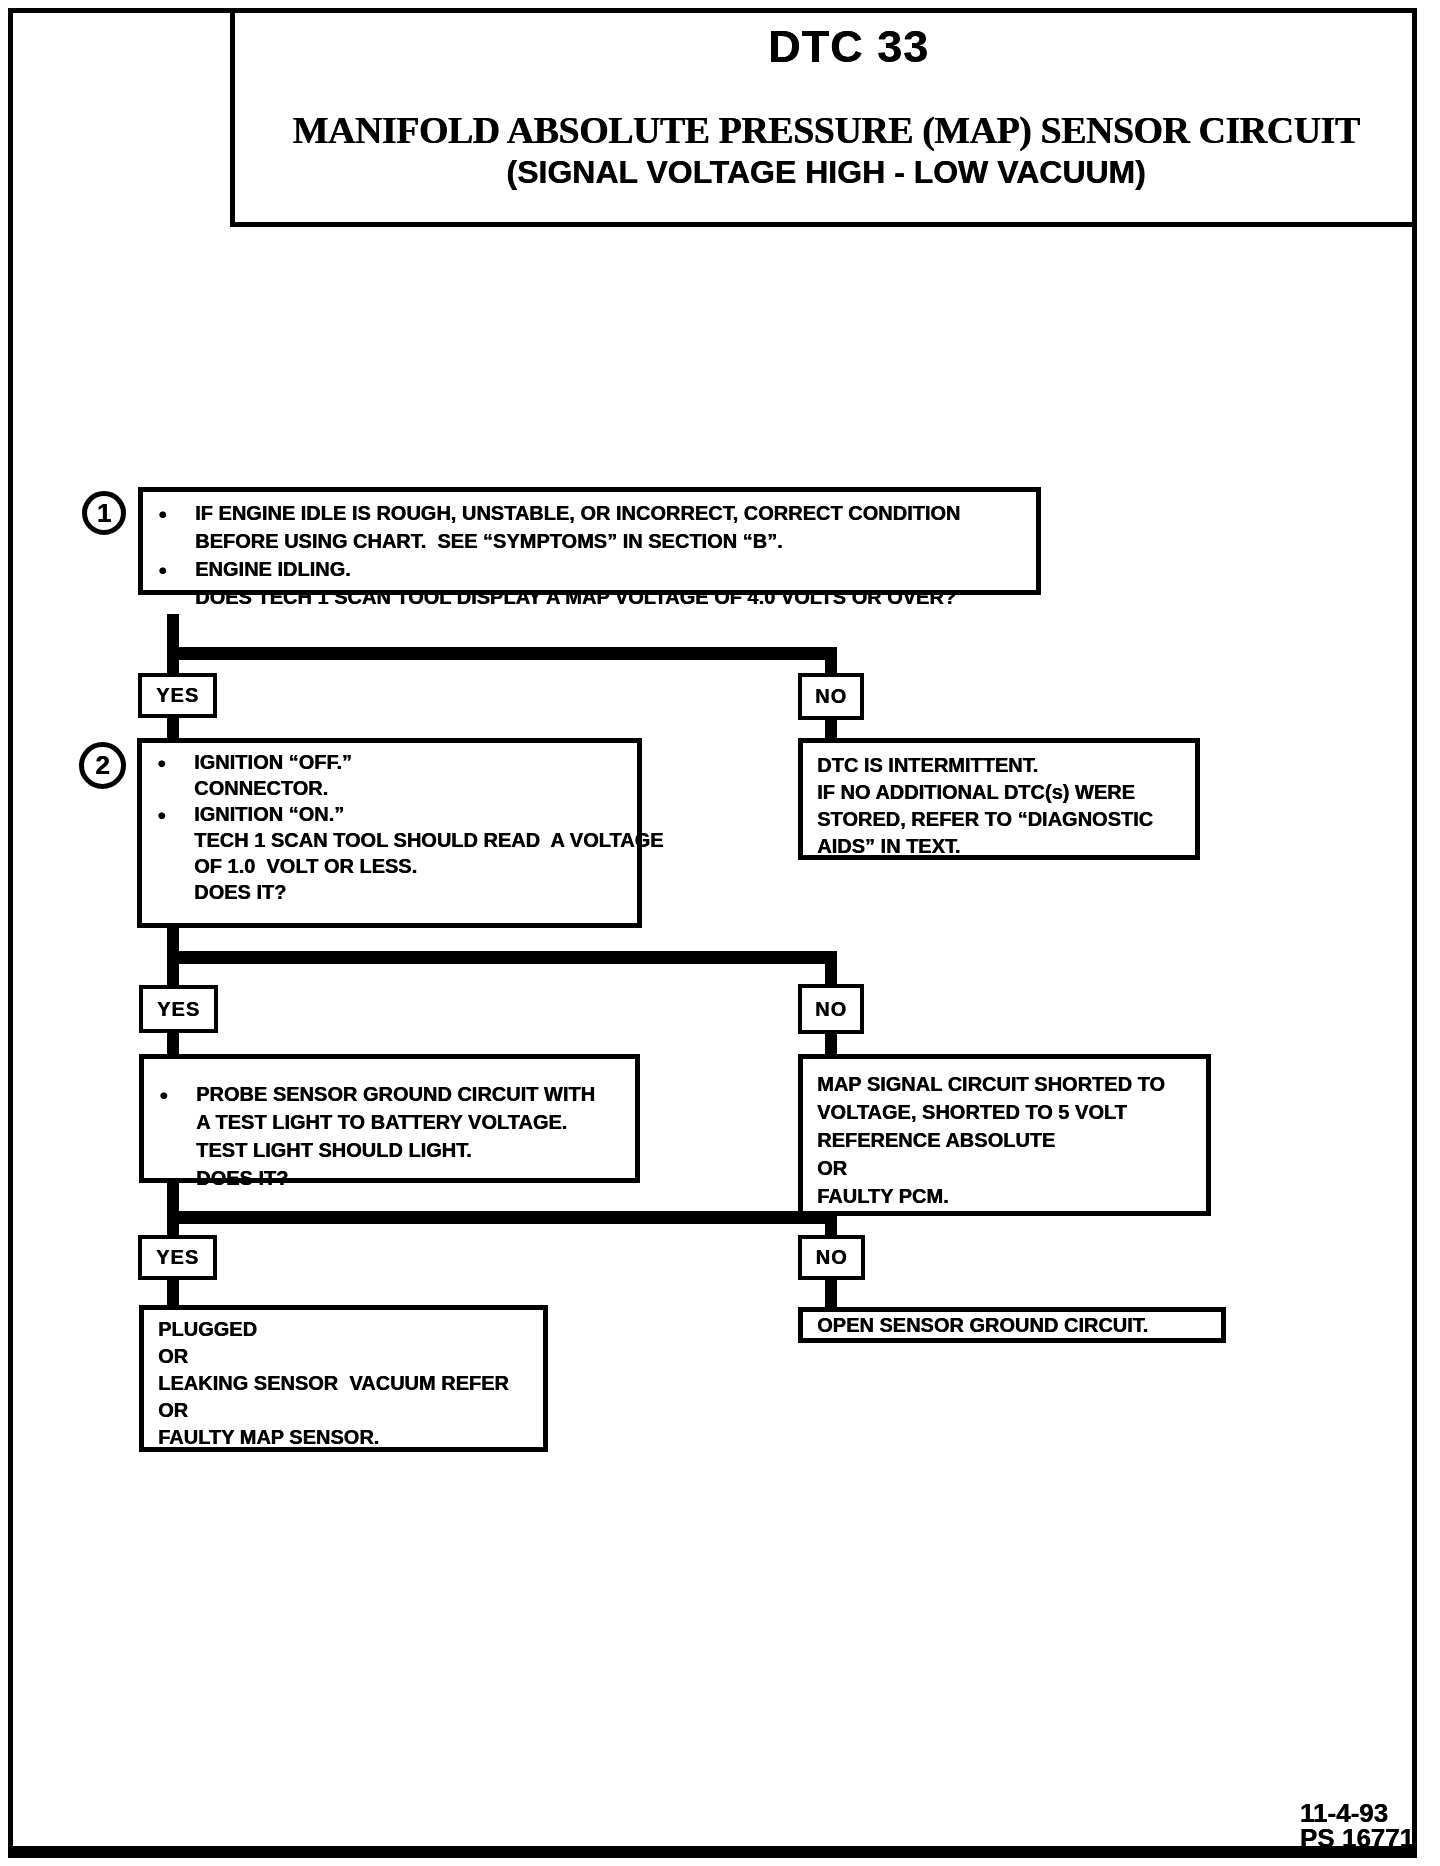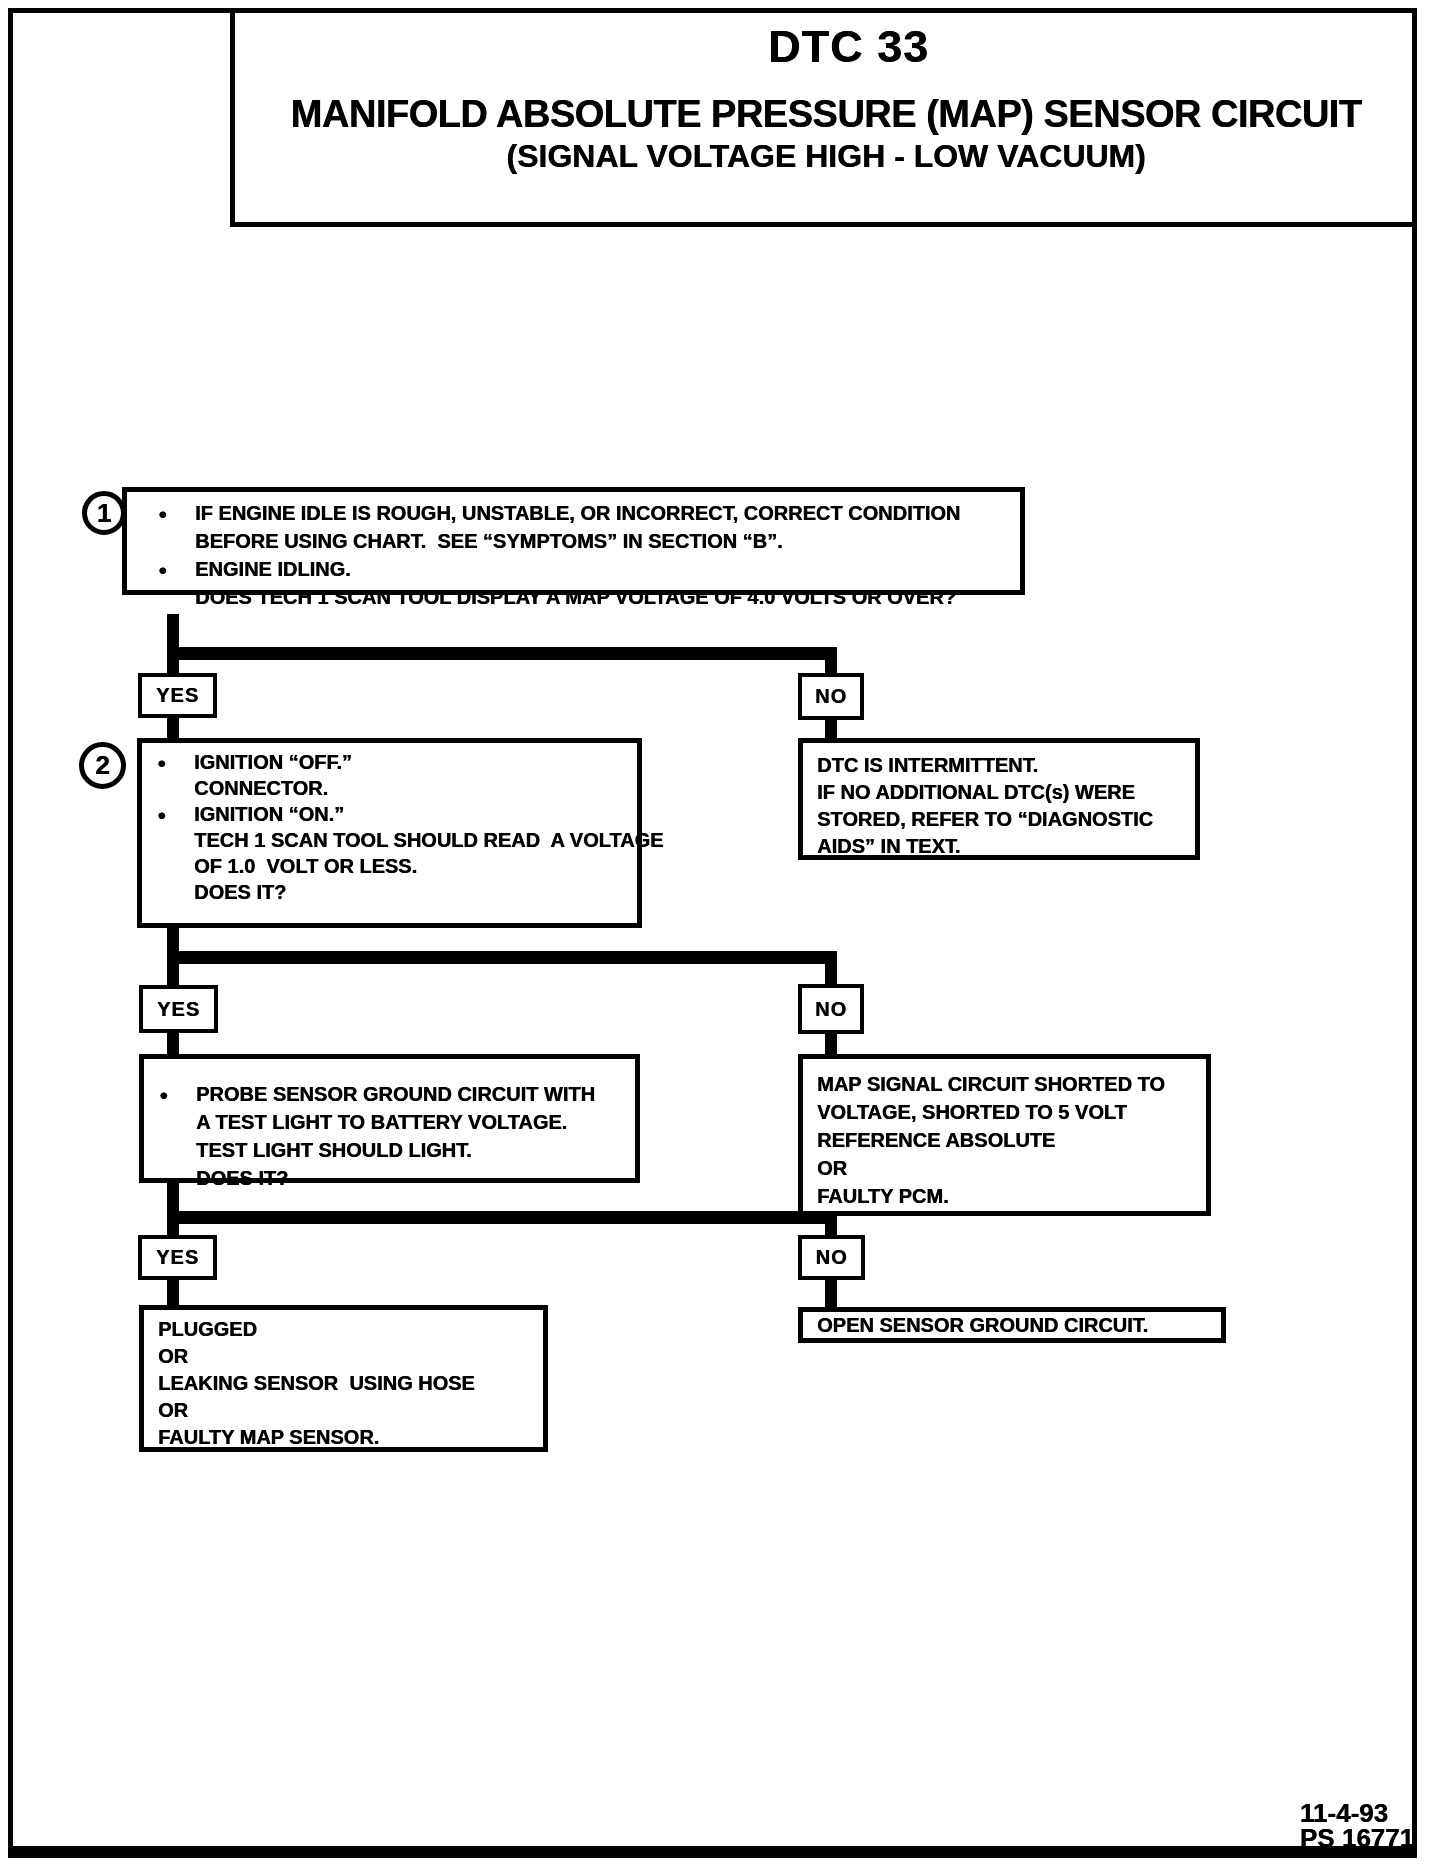--- a/index.html
+++ b/index.html
@@ -23,21 +23,21 @@
   }
   .title-block {
     position: absolute; left: 230px; top: 8px;
     width: 1187px; height: 219px;
     border-left: 5px solid #000;
     border-bottom: 5px solid #000;
     text-align: center;
     padding-top: 16px;
   }
   .t1 { font-size: 45px; line-height: 1; letter-spacing: 1px; margin-left: 45px; }
-  .t2 { font-size: 38px; line-height: 1; margin-top: 26px; letter-spacing: -0.5px; }
+  .t2 { font-size: 38px; line-height: 1; margin-top: 42px; letter-spacing: -0.5px; font-family: Liberation Serif, serif; }
   .t3 { font-size: 32px; line-height: 1; margin-top: 7px; }
 
   .circle {
     position: absolute;
     border: 5px solid #000; border-radius: 50%;
     display: flex; align-items: center; justify-content: center;
     font-size: 26px; background: #fff;
   }
 
   .fbox {
@@ -98,21 +98,21 @@
   <div class="conn" style="left:825px;top:960px;width:12px;height:26px;"></div>
   <div class="conn" style="left:167px;top:1031px;width:12px;height:25px;"></div>
   <div class="conn" style="left:825px;top:1032px;width:12px;height:24px;"></div>
   <div class="conn" style="left:167px;top:1180px;width:12px;height:35px;"></div>
   <div class="conn" style="left:167px;top:1211px;width:670px;height:13px;"></div>
   <div class="conn" style="left:167px;top:1220px;width:12px;height:17px;"></div>
   <div class="conn" style="left:825px;top:1220px;width:12px;height:17px;"></div>
   <div class="conn" style="left:167px;top:1278px;width:12px;height:29px;"></div>
   <div class="conn" style="left:825px;top:1278px;width:12px;height:31px;"></div>
 
-  <div class="fbox" style="left:122px;top:487px;width:903px;height:108px;padding-top:7px;padding-left:16px;">
+  <div class="fbox" style="left:138px;top:487px;width:903px;height:108px;padding-top:7px;">
     <div class="ln b">IF ENGINE IDLE IS ROUGH, UNSTABLE, OR INCORRECT, CORRECT CONDITION</div>
     <div class="ln">BEFORE USING CHART.  SEE “SYMPTOMS” IN SECTION “B”.</div>
     <div class="ln b">ENGINE IDLING.</div>
     <div class="ln">DOES TECH 1 SCAN TOOL DISPLAY A MAP VOLTAGE OF 4.0 VOLTS OR OVER?</div>
   </div>
 
   <div class="tag" style="left:138px;top:673px;width:79px;height:45px;">
     <span>YES</span>
   </div>
   <div class="tag" style="left:798px;top:673px;width:66px;height:47px;">
@@ -160,21 +160,21 @@
   <div class="tag" style="left:138px;top:1235px;width:79px;height:45px;">
     <span>YES</span>
   </div>
   <div class="tag" style="left:798px;top:1235px;width:67px;height:45px;">
     <span>NO</span>
   </div>
 
   <div class="fbox plain lh27" style="left:139px;top:1305px;width:409px;height:147px;padding-top:6px;">
     <div class="ln">PLUGGED</div>
     <div class="ln">OR</div>
-    <div class="ln">LEAKING SENSOR  USING HOSE</div>
+    <div class="ln">LEAKING SENSOR  VACUUM REFER</div>
     <div class="ln">OR</div>
     <div class="ln">FAULTY MAP SENSOR.</div>
   </div>
 
   <div class="fbox plain lh24" style="left:798px;top:1307px;width:428px;height:36px;padding-top:1px;">
     <div class="ln">OPEN SENSOR GROUND CIRCUIT.</div>
   </div>
 
 
   <div class="corner">

